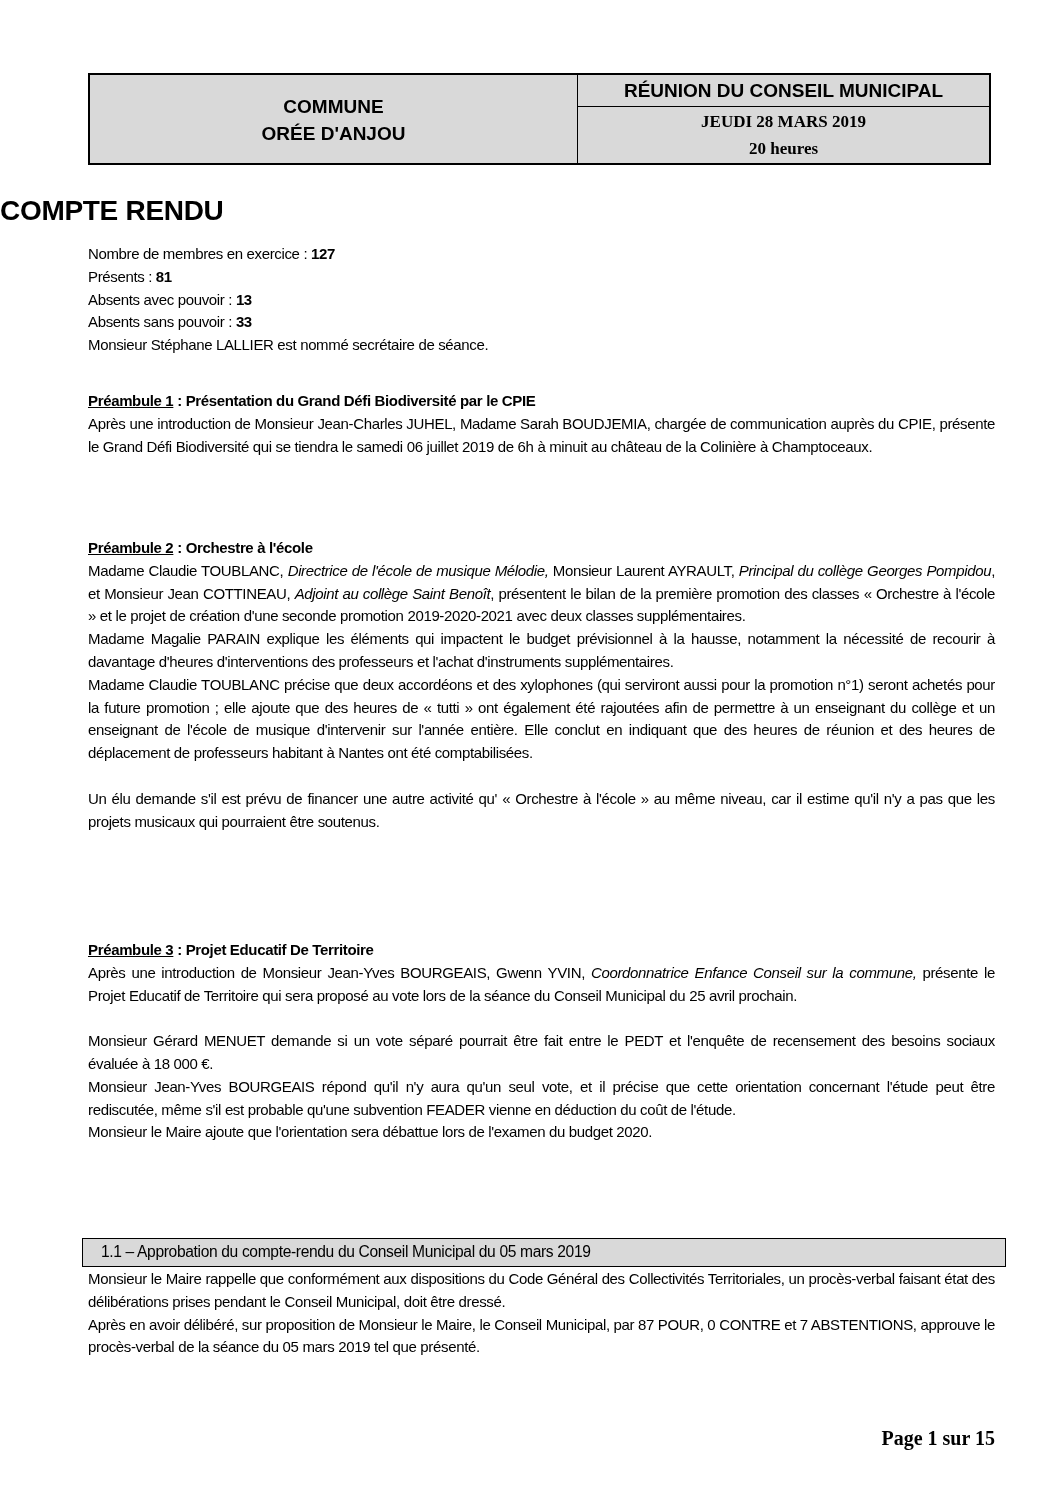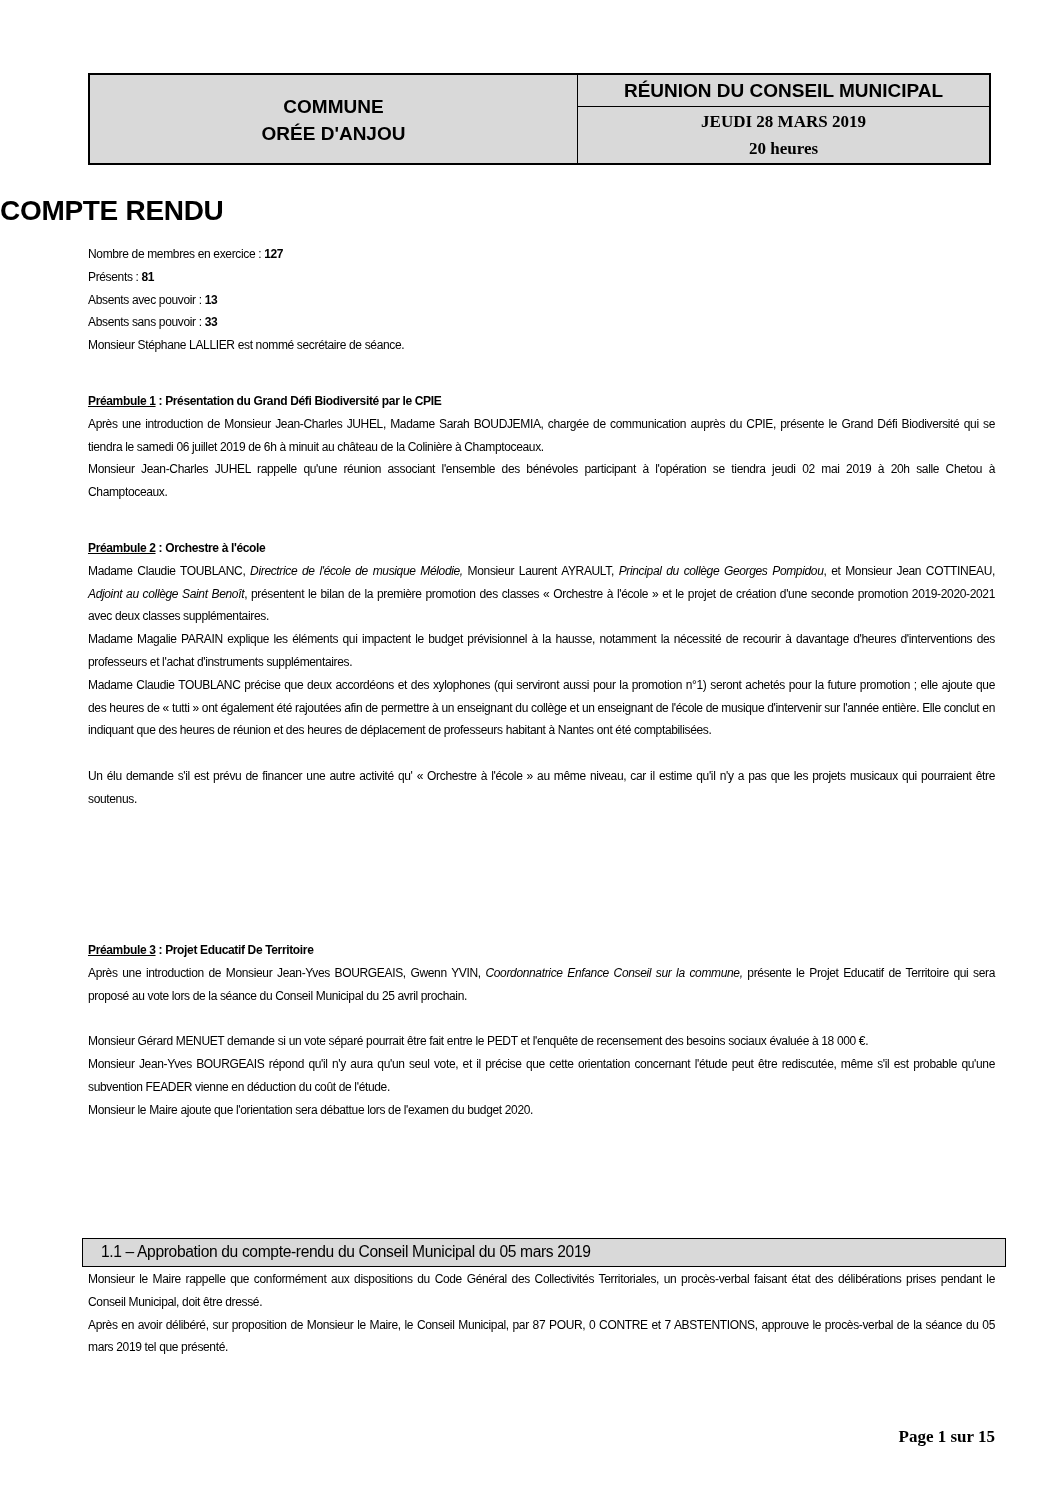--- a/index.html
+++ b/index.html
@@ -30,37 +30,37 @@
       font-size: 17px; line-height: 27px; font-family: Liberation Serif, serif;
     }
 
     .title {
       position: absolute; left: 0; width: 1058px; top: 195px; text-align: left;
       font-size: 28px; font-weight: bold; letter-spacing: -0.3px;
     }
 
     .body-text {
       position: absolute; left: 88px; width: 907px;
-      font-size: 12px; line-height: 22.8px; letter-spacing: -0.35px;
+      font-size: 15px; line-height: 22.8px; letter-spacing: -0.35px;
     }
     .body-text p { margin: 0; text-align: justify; }
     .body-text .gap { height: 22.8px; }
     .u { text-decoration: underline; font-weight: bold; }
     .b { font-weight: bold; }
     i { font-style: italic; }
 
     .sec-bar {
       position: absolute; left: 82px; top: 1238px; width: 924px; height: 29px;
       border: 1.5px solid #000; background: #d9d9d9; box-sizing: border-box;
       font-size: 15.6px; line-height: 26px; padding-left: 18px; letter-spacing: -0.35px;
     }
 
     .footer {
       position: absolute; right: 63px; top: 1427px;
-      font-family: "Liberation Serif", serif; font-weight: bold; font-size: 17px;
+      font-family: "Liberation Serif", serif; font-weight: bold; font-size: 20px;
     }
   </style>
 </head>
 <body>
 
 <div class="page">
 
   <div class="hdr">
     <div class="hdr-left">
       <div>COMMUNE</div>
@@ -81,21 +81,20 @@
     <p style="text-align:left"><span>Nombre de membres en exercice : </span><span class="b">127</span></p>
     <p style="text-align:left"><span>Présents : </span><span class="b">81</span></p>
     <p style="text-align:left"><span>Absents avec pouvoir : </span><span class="b">13</span></p>
     <p style="text-align:left"><span>Absents sans pouvoir : </span><span class="b">33</span></p>
     <p style="text-align:left">Monsieur Stéphane LALLIER est nommé secrétaire de séance.</p>
   </div>
 
   <div class="body-text" style="top:370px;margin-top:20px;">
     <p style="text-align:left"><span class="u">Préambule 1</span><span class="b"> : Présentation du Grand Défi Biodiversité par le CPIE</span></p>
     <p>Après une introduction de Monsieur Jean-Charles JUHEL, Madame Sarah BOUDJEMIA, chargée de communication auprès du CPIE, présente le Grand Défi Biodiversité qui se tiendra le samedi 06 juillet 2019 de 6h à minuit au château de la Colinière à Champtoceaux.</p>
-    <p>Monsieur Jean-Charles JUHEL rappelle qu'une réunion associant l'ensemble des bénévoles participant à l'opération se tiendra jeudi 02 mai 2019 à 20h salle Chetou à Champtoceaux.</p>
   </div>
 
   <div class="body-text" style="top:537px;">
     <p style="text-align:left"><span class="u">Préambule 2</span><span class="b"> : Orchestre à l'école</span></p>
     <p><span>Madame Claudie TOUBLANC, </span><i>Directrice de l'école de musique Mélodie,</i><span> Monsieur Laurent AYRAULT, </span><i>Principal du collège Georges Pompidou</i><span>, et Monsieur Jean COTTINEAU, </span><i>Adjoint au collège Saint Benoît</i><span>, présentent le bilan de la première promotion des classes « Orchestre à l'école » et le projet de création d'une seconde promotion 2019-2020-2021 avec deux classes supplémentaires.</span></p>
     <p>Madame Magalie PARAIN explique les éléments qui impactent le budget prévisionnel à la hausse, notamment la nécessité de recourir à davantage d'heures d'interventions des professeurs et l'achat d'instruments supplémentaires.</p>
     <p>Madame Claudie TOUBLANC précise que deux accordéons et des xylophones (qui serviront aussi pour la promotion n°1) seront achetés pour la future promotion ; elle ajoute que des heures de « tutti » ont également été rajoutées afin de permettre à un enseignant du collège et un enseignant de l'école de musique d'intervenir sur l'année entière. Elle conclut en indiquant que des heures de réunion et des heures de déplacement de professeurs habitant à Nantes ont été comptabilisées.</p>
     <div class="gap"></div>
     <p>Un élu demande s'il est prévu de financer une autre activité qu' « Orchestre à l'école » au même niveau, car il estime qu'il n'y a pas que les projets musicaux qui pourraient être soutenus.</p>
   </div>

